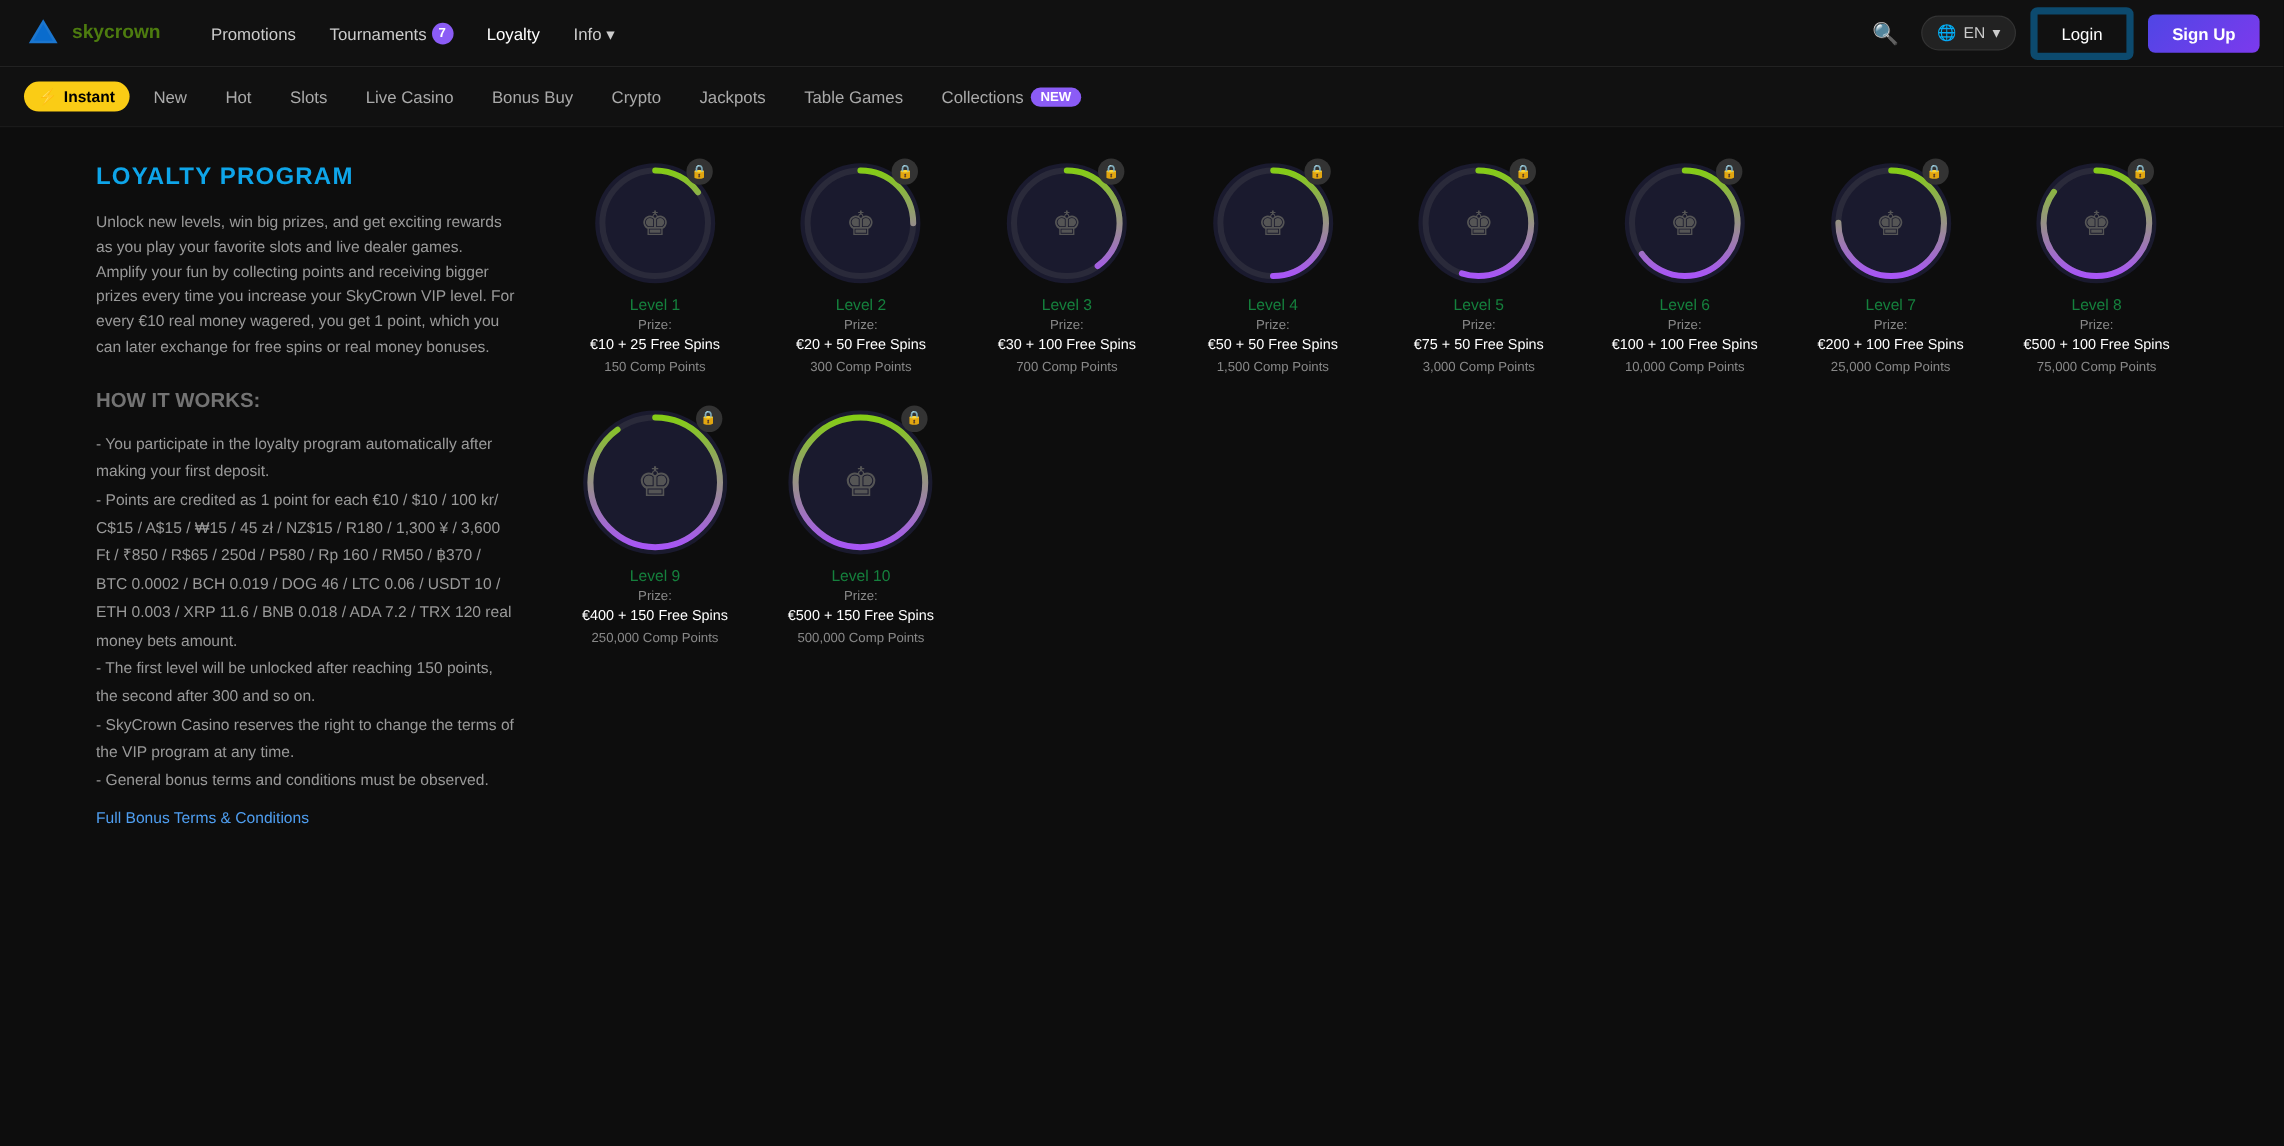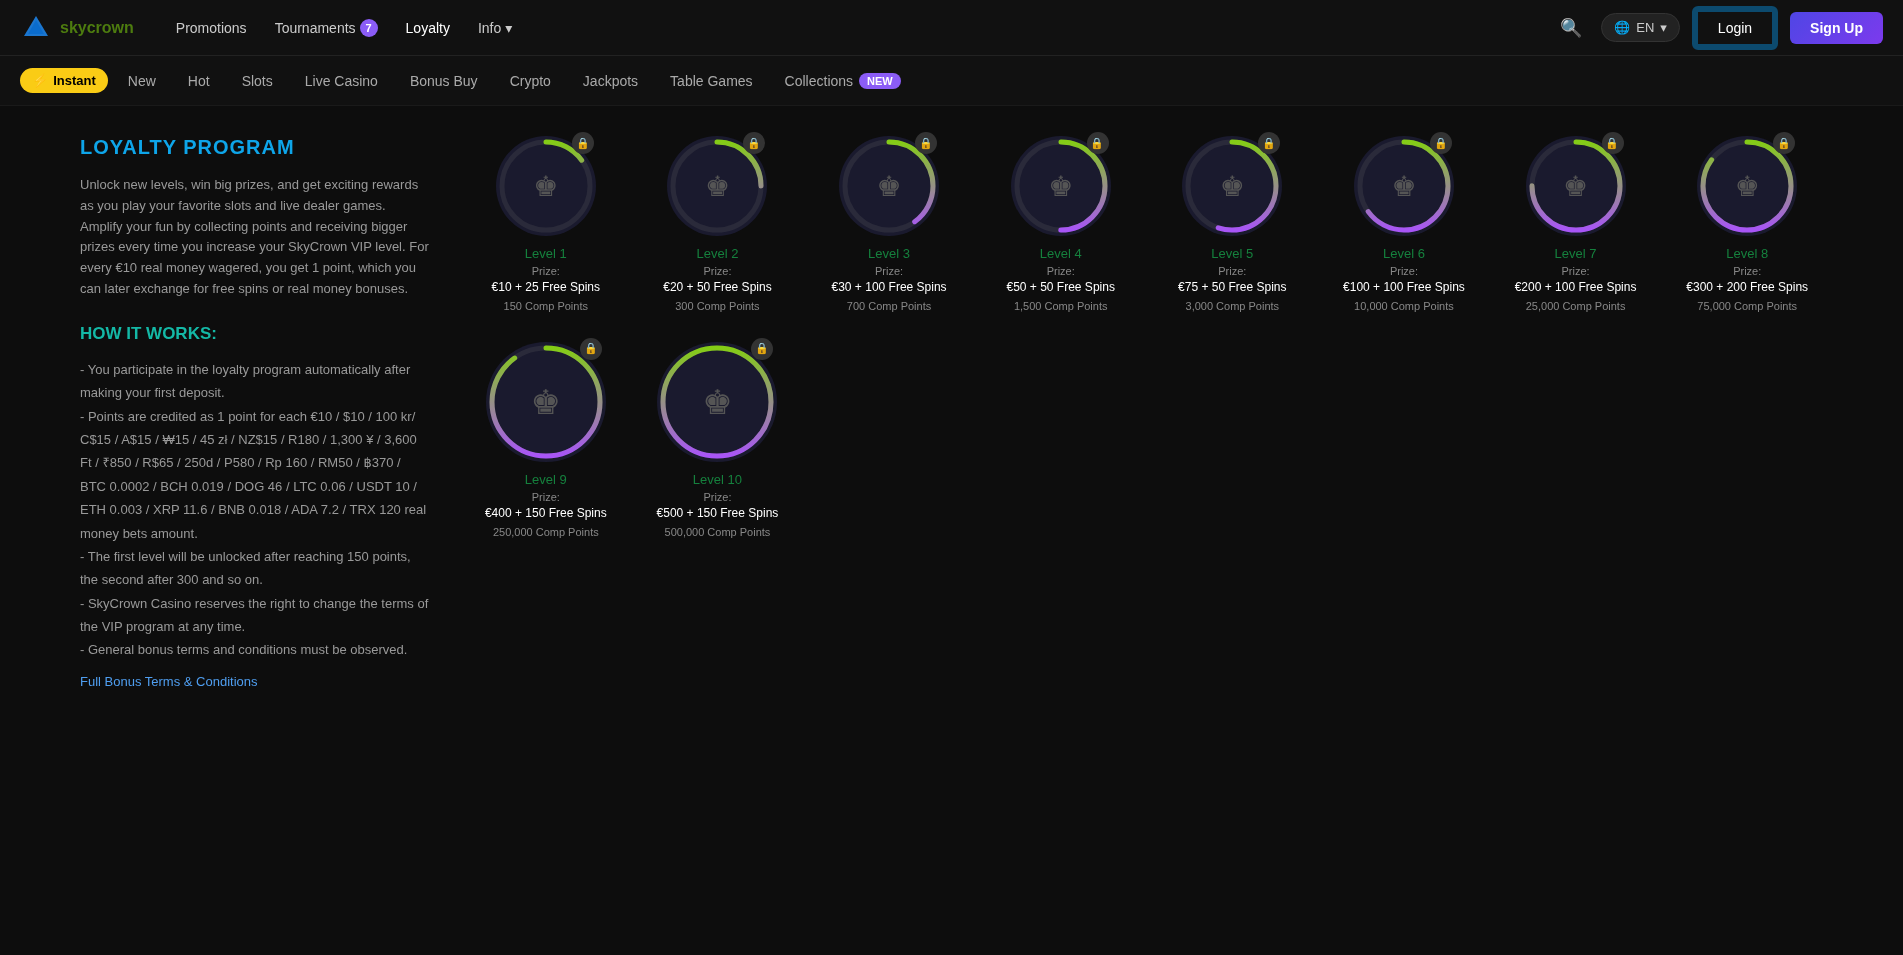--- a/index.html
+++ b/index.html
@@ -175,21 +175,21 @@
     .description-text {
       color: #999;
       line-height: 1.6;
       font-size: 13px;
       margin-bottom: 24px;
     }
     .how-title {
       font-size: 17px;
       font-weight: bold;
       margin-bottom: 14px;
-      color: #14b8a6;
+      color: #737373;
     }
     .how-text {
       color: #999;
       line-height: 1.8;
       font-size: 13px;
     }
     .bonus-terms-link {
       color: #4f9ef0;
       cursor: pointer;
       text-decoration: none;
@@ -521,21 +521,21 @@
           </defs>
           <circle cx="50" cy="50" r="44" fill="none" stroke="#2a2a3a" stroke-width="5"></circle>
           <circle cx="50" cy="50" r="44" fill="none" stroke="url(#grad8)" stroke-width="5" stroke-dasharray="276.46015351590177" stroke-dashoffset="41.46902302738527" stroke-linecap="round" transform="rotate(-90 50 50)"></circle>
         </svg>
         <span class="crown-icon" style="font-size:28px;">♚</span>
       </div>
       <div class="lock-icon" style="top:-4px;right:2px;">🔒</div>
     </div>
     <div class="level-name">Level 8</div>
     <div class="level-prize-label">Prize:</div>
-    <div class="level-prize-value">€300 + 200 Free Spins</div>
+    <div class="level-prize-value">€500 + 100 Free Spins</div>
     <div class="level-points">75,000 Comp Points</div>
   </div>
       </div>
     <div class="levels-grid-row2" id="levels-row2">
         <div class="level-card">
     <div class="level-circle-wrapper" style="width:120px;height:120px;">
       <div class="level-circle" style="width:120px;height:120px;background:#1a1a2e;">
         <svg class="ring" viewBox="0 0 120 120" style="position:absolute;top:0;left:0;width:100%;height:100%;">
           <defs>
             <linearGradient id="grad9" x1="0%" y1="0%" x2="100%" y2="0%">

